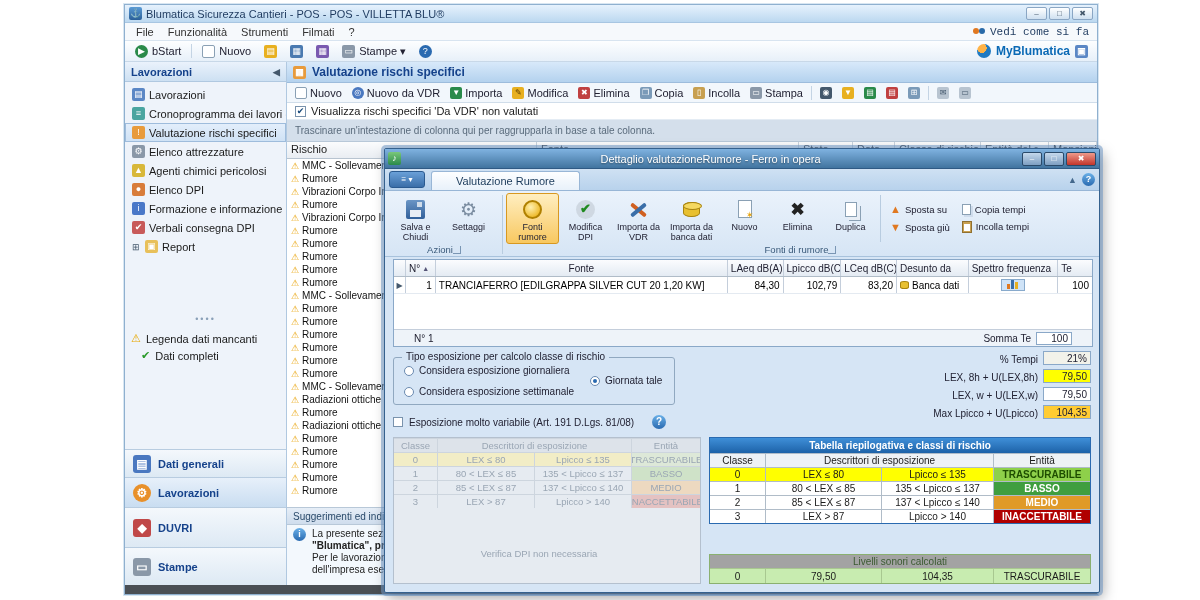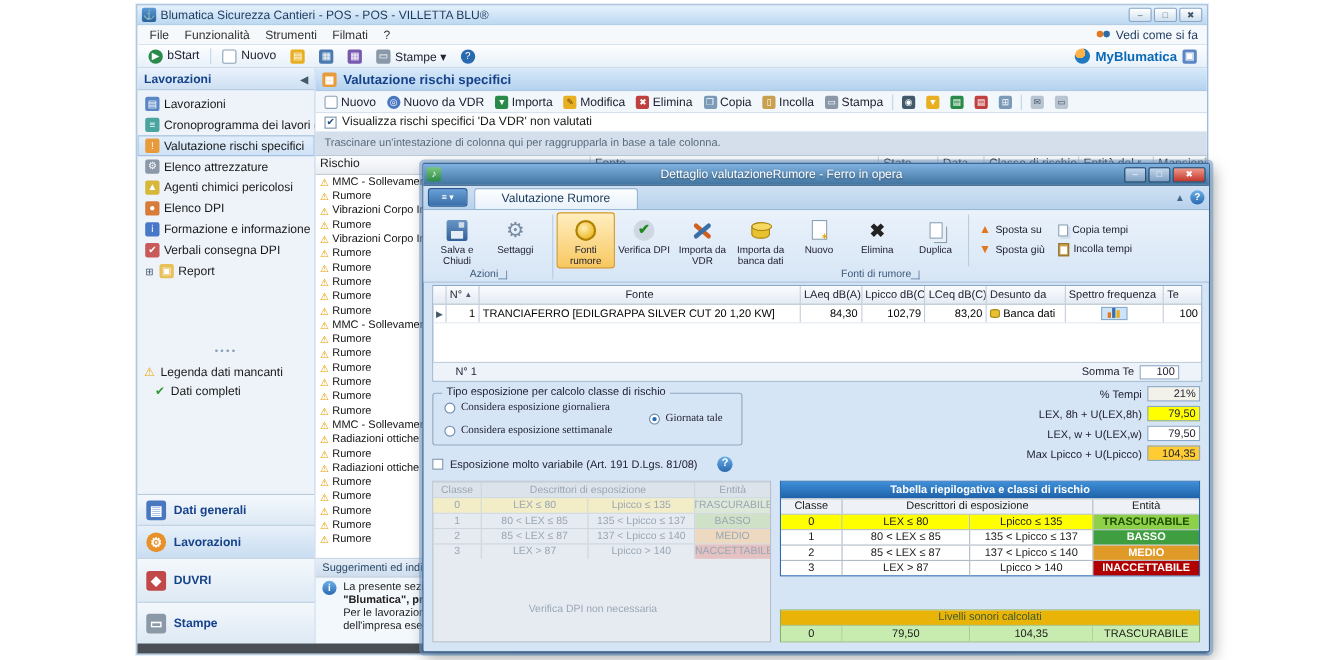--- a/index.html
+++ b/index.html
@@ -17,21 +17,21 @@
             color:#fff; font-size:9px; line-height:13px; text-align:center; flex:none; }
   .title-text { flex:1; font-size:11px; color:#1e3a5f; white-space:nowrap; overflow:hidden; }
   .winbtns { display:flex; gap:2px; }
   .winbtn { width:21px; height:13px; border:1px solid #8aa6c4; border-radius:2px;
             background:linear-gradient(#ffffff,#cfe0f0); font-size:8px; line-height:11px;
             text-align:center; color:#44586c; }
 
   .menubar { height:18px; display:flex; align-items:center; background:#f6f9fc;
              border-bottom:1px solid #d8e4f0; padding:0 4px; font-size:11px; color:#333; }
   .menu-item { padding:1px 7px; }
-  .menu-right { margin-left:auto; display:flex; align-items:center; gap:4px; color:#1e3a5f; padding-right:4px;}
+  .menu-right { margin-left:auto; display:flex; align-items:center; gap:4px; color:#1e3a5f; padding-right:4px;font-family:Liberation Mono, monospace;}
   .ppl { width:14px; height:10px; position:relative; }
   .ppl::before,.ppl::after { content:""; position:absolute; width:6px; height:6px; border-radius:50%; top:1px; }
   .ppl::before { left:1px; background:#e07820; }
   .ppl::after  { left:7px; background:#2a6aa8; }
 
   .toolbar { height:21px; display:flex; align-items:center; gap:3px;
              background:linear-gradient(#fdfeff,#e7f0f9); border-bottom:1px solid #c8d8e8;
              padding:0 5px; font-size:11px; color:#223; }
   .tbtn { display:flex; align-items:center; gap:4px; padding:1px 5px; border-radius:2px; }
   .tsep { width:1px; height:14px; background:#c4d4e4; margin:0 2px; }
@@ -200,21 +200,21 @@
   .src-empty { height:35px; }
   .src-footer { display:flex; align-items:center; height:17px; background:#eef3f9;
                 border-top:1px solid #c4cedb; padding:0 20px; color:#223; }
   .sum-box { width:36px; height:13px; border:1px solid #8aa8c8; background:#fff; text-align:right;
              padding:0 3px; margin-left:5px; line-height:12px; }
 
   
   .expo-box { position:absolute; left:8px; top:208px; width:282px; height:48px;
               border:1px solid #90a8c0; border-radius:3px; font-size:10px; color:#223; }
   .expo-legend { position:absolute; top:-7px; left:8px; background:#d6e5f5; padding:0 4px; }
-  .radio-row { position:absolute; display:flex; align-items:center; gap:5px;font-family:Liberation Serif, serif; }
+  .radio-row { position:absolute; display:flex; align-items:center; gap:5px; }
   .radio { width:10px; height:10px; border:1px solid #6a8ab0; border-radius:50%; background:#fff;
            position:relative; flex:none; }
   .radio.sel::after { content:""; position:absolute; inset:2px; border-radius:50%; background:#2a6ab0; }
 
   .vals { position:absolute; right:8px; top:198px; width:270px; font-size:10px; color:#223; }
   .vrow { display:flex; align-items:flex-end; justify-content:flex-end; gap:5px; height:18px; }
   .vbox { width:48px; height:14px; border:1px solid #8aa8c8; background:#fff; text-align:right;
           padding:0 3px; line-height:13px; }
   .vbox.gray { background:#f2f2ea; }
   .vbox.yellow { background:#ffff00; }
@@ -250,21 +250,21 @@
            white-space:nowrap; overflow:hidden; }
   .tw0{width:56px;} .tw1{width:116px;} .tw2{width:112px;} .tw3{flex:1; border-right:none;}
   .t-head { background:#eef2f6; }
   .cell-y { background:#ffff00; }
   .ent-trasc { background:#8ed04a; color:#1e4d00; font-weight:bold; }
   .ent-basso { background:#3f9e3f; color:#fff; font-weight:bold; }
   .ent-medio { background:#e09a28; color:#fff; font-weight:bold; }
   .ent-inacc { background:#b00000; color:#fff; font-weight:bold; }
 
   .levels { margin-top:auto; border:1px solid #8ab070; background:#fff; }
-  .lev-title { height:14px; background:#eab308; color:#3a5a30; text-align:center; line-height:14px;
+  .lev-title { height:14px; background:#a3a3a3; color:#3a5a30; text-align:center; line-height:14px;
                border-bottom:1px solid #a8c890; }
   .lev-row { display:flex; height:14px; }
   .lcell { border-right:1px solid #a8c890; background:#c8ecb0; display:flex; align-items:center;
            justify-content:center; }
   .lw0{width:56px;} .lw1{width:116px;} .lw2{width:112px;} .lw3{flex:1; border-right:none;}
 </style>
 </head>
 <body>
 
 <div class="canvas">
@@ -665,21 +665,21 @@
           <span class="rbtn sel">
             <span class="ric">
                 <span class="i-horn"></span>
               </span>
             <span>Fonti rumore</span>
           </span>
           <span class="rbtn">
             <span class="ric">
                 <span class="i-dpi">✔</span>
               </span>
-            <span>Verifica DPI</span>
+            <span>Modifica DPI</span>
           </span>
           <span class="rbtn">
             <span class="ric">
                 <span class="i-vdr"></span>
               </span>
             <span>Importa da VDR</span>
           </span>
           <span class="rbtn">
             <span class="ric">
                 <span class="i-db"></span>

